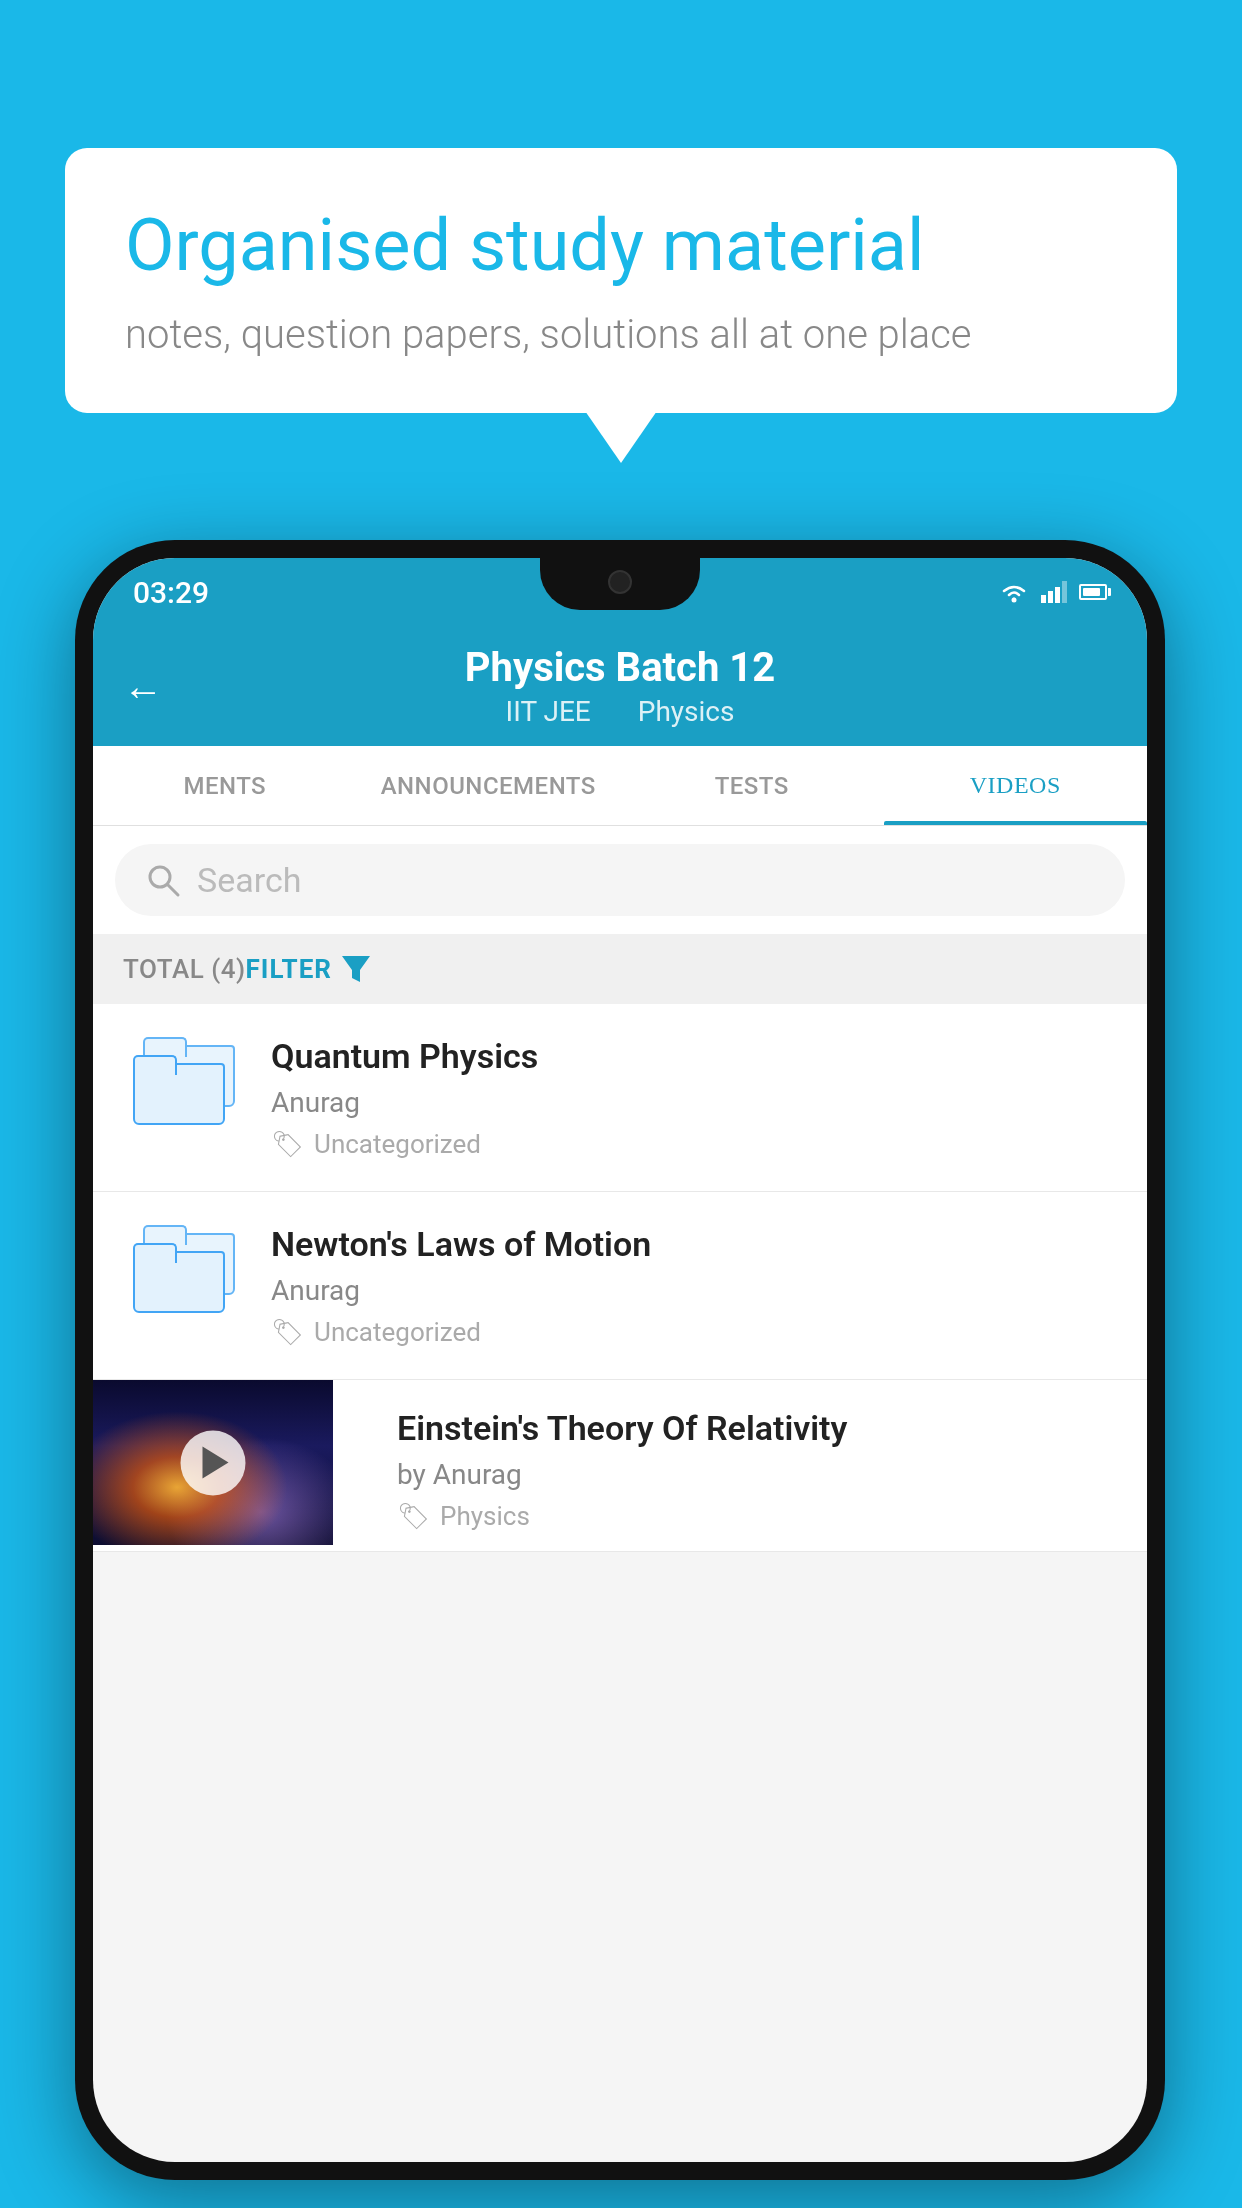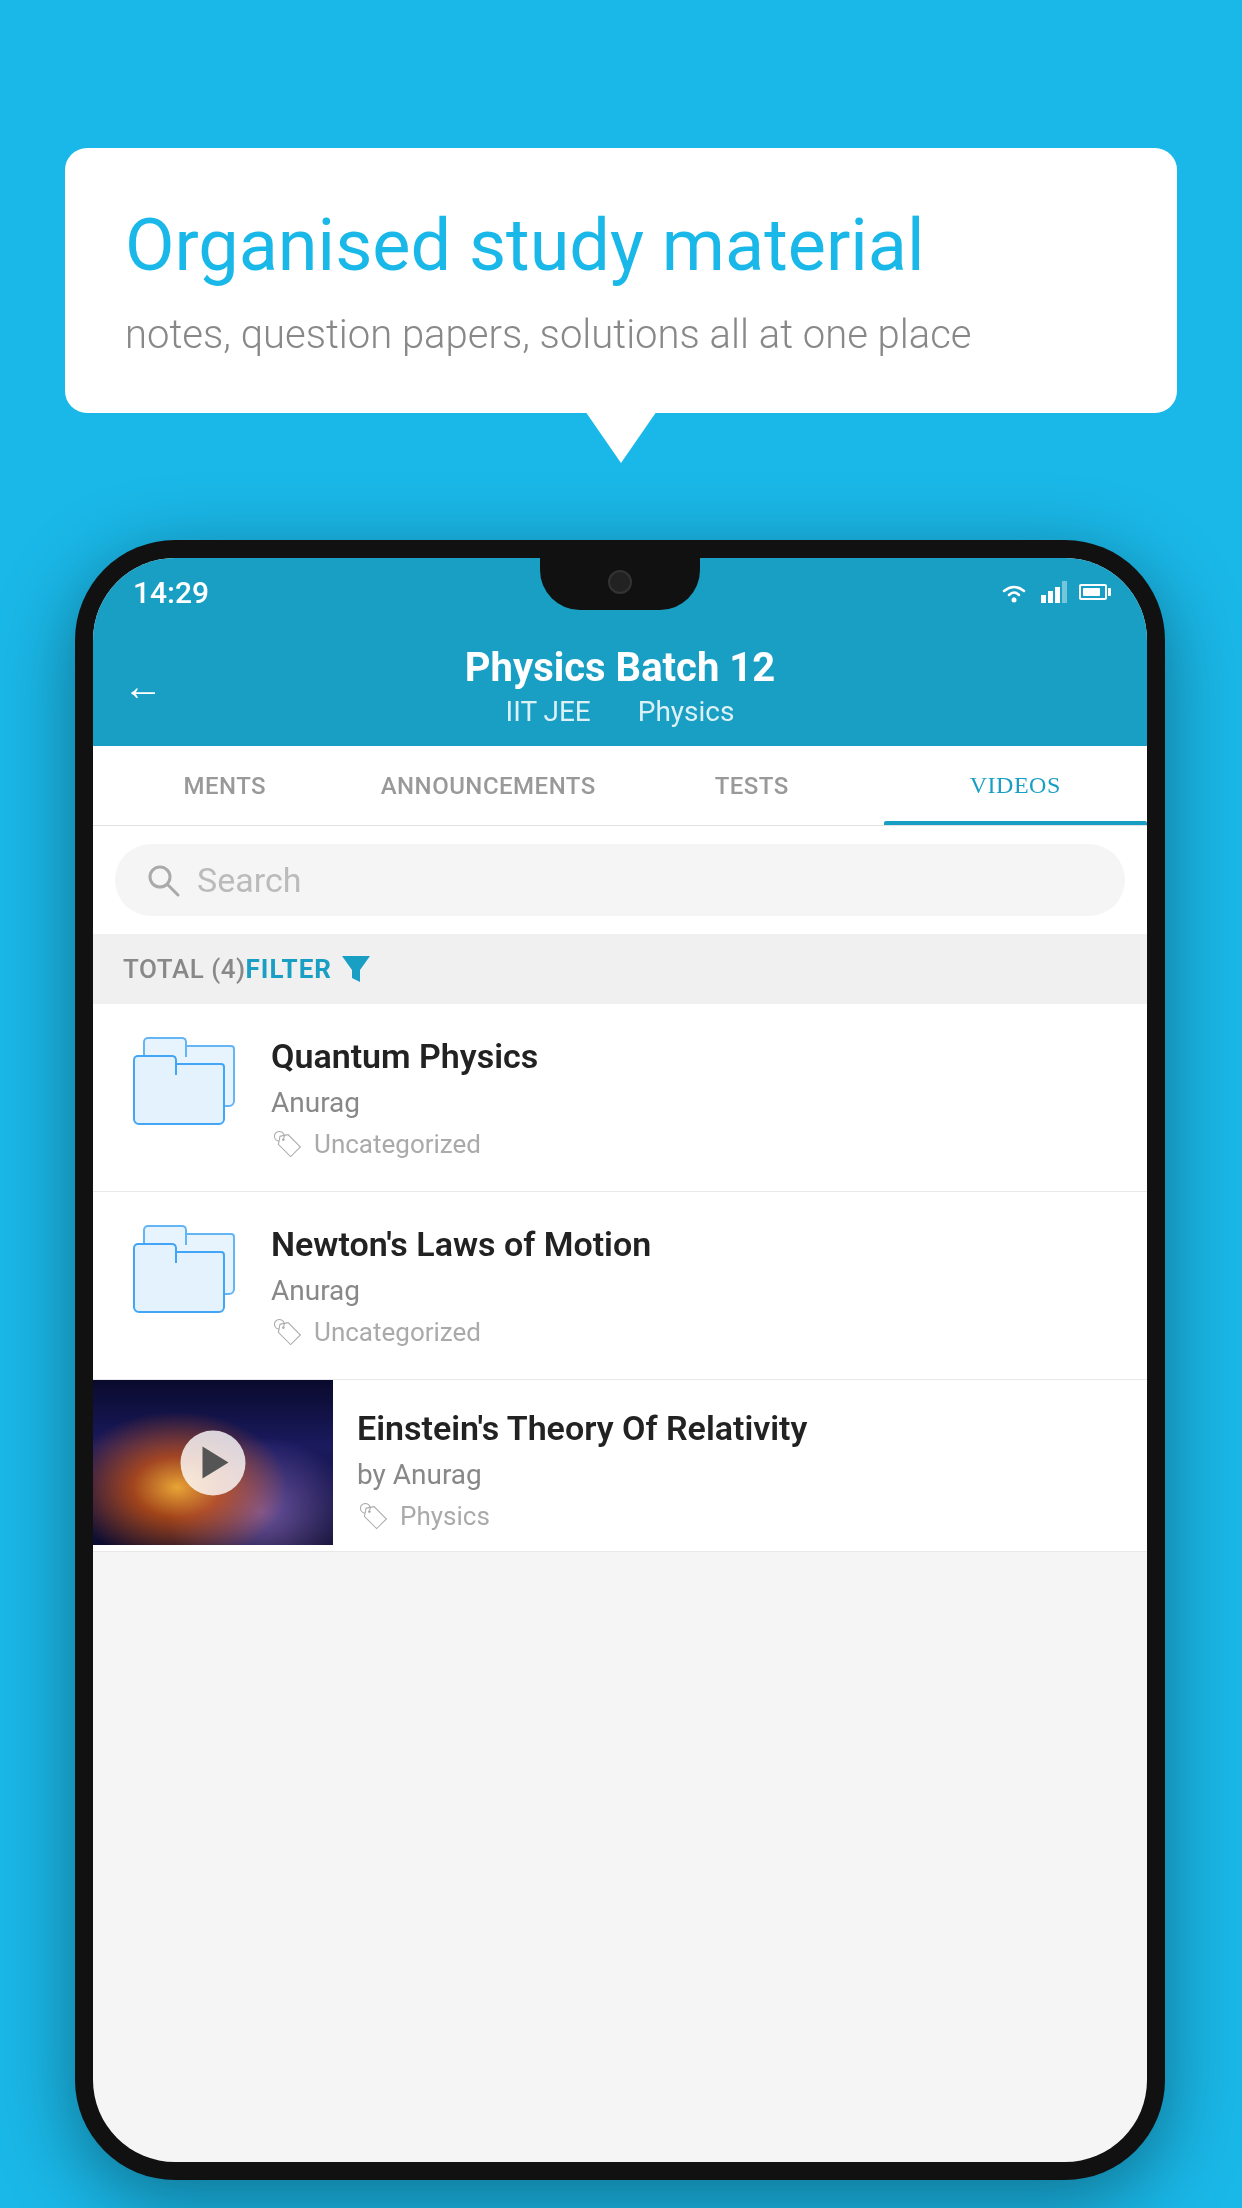--- a/index.html
+++ b/index.html
@@ -365,20 +365,21 @@
       color: #aaa;
       font-size: 26px;
     }
 
     
     .video-item-with-thumb {
       display: flex;
       align-items: flex-start;
       padding: 0 0 0 0;
       border-bottom: 1px solid #e8e8e8;
+      gap: 40px;
     }
 
     .thumb-img {
       width: 240px;
       height: 165px;
       flex-shrink: 0;
       background: radial-gradient(circle at 40% 60%, #ff8c00 0%, #1a1a3e 50%, #0a0a20 100%);
       position: relative;
       overflow: hidden;
     }
@@ -492,21 +493,21 @@
   <div class="speech-bubble">
     <div class="bubble-title">Organised study material</div>
     <div class="bubble-subtitle">notes, question papers, solutions all at one place</div>
   </div>
 </div>
 
 <div class="phone-frame">
   <div class="phone-screen">
 
     <div class="status-bar">
-      <span class="status-time">14:29</span>
+      <span class="status-time">03:29</span>
       <div class="notch">
         <div class="notch-camera"></div>
       </div>
       <div class="status-icons">
 
         <svg width="30" height="22" viewBox="0 0 30 22" fill="white">
           <path d="M15 18 L15 18" stroke="white" stroke-width="3" stroke-linecap="round"></path>
           <path d="M10 14 Q15 9 20 14" stroke="white" stroke-width="2.5" fill="none" stroke-linecap="round"></path>
           <path d="M5 10 Q15 2 25 10" stroke="white" stroke-width="2.5" fill="none" stroke-linecap="round"></path>
           <circle cx="15" cy="19" r="2.5" fill="white"></circle>

